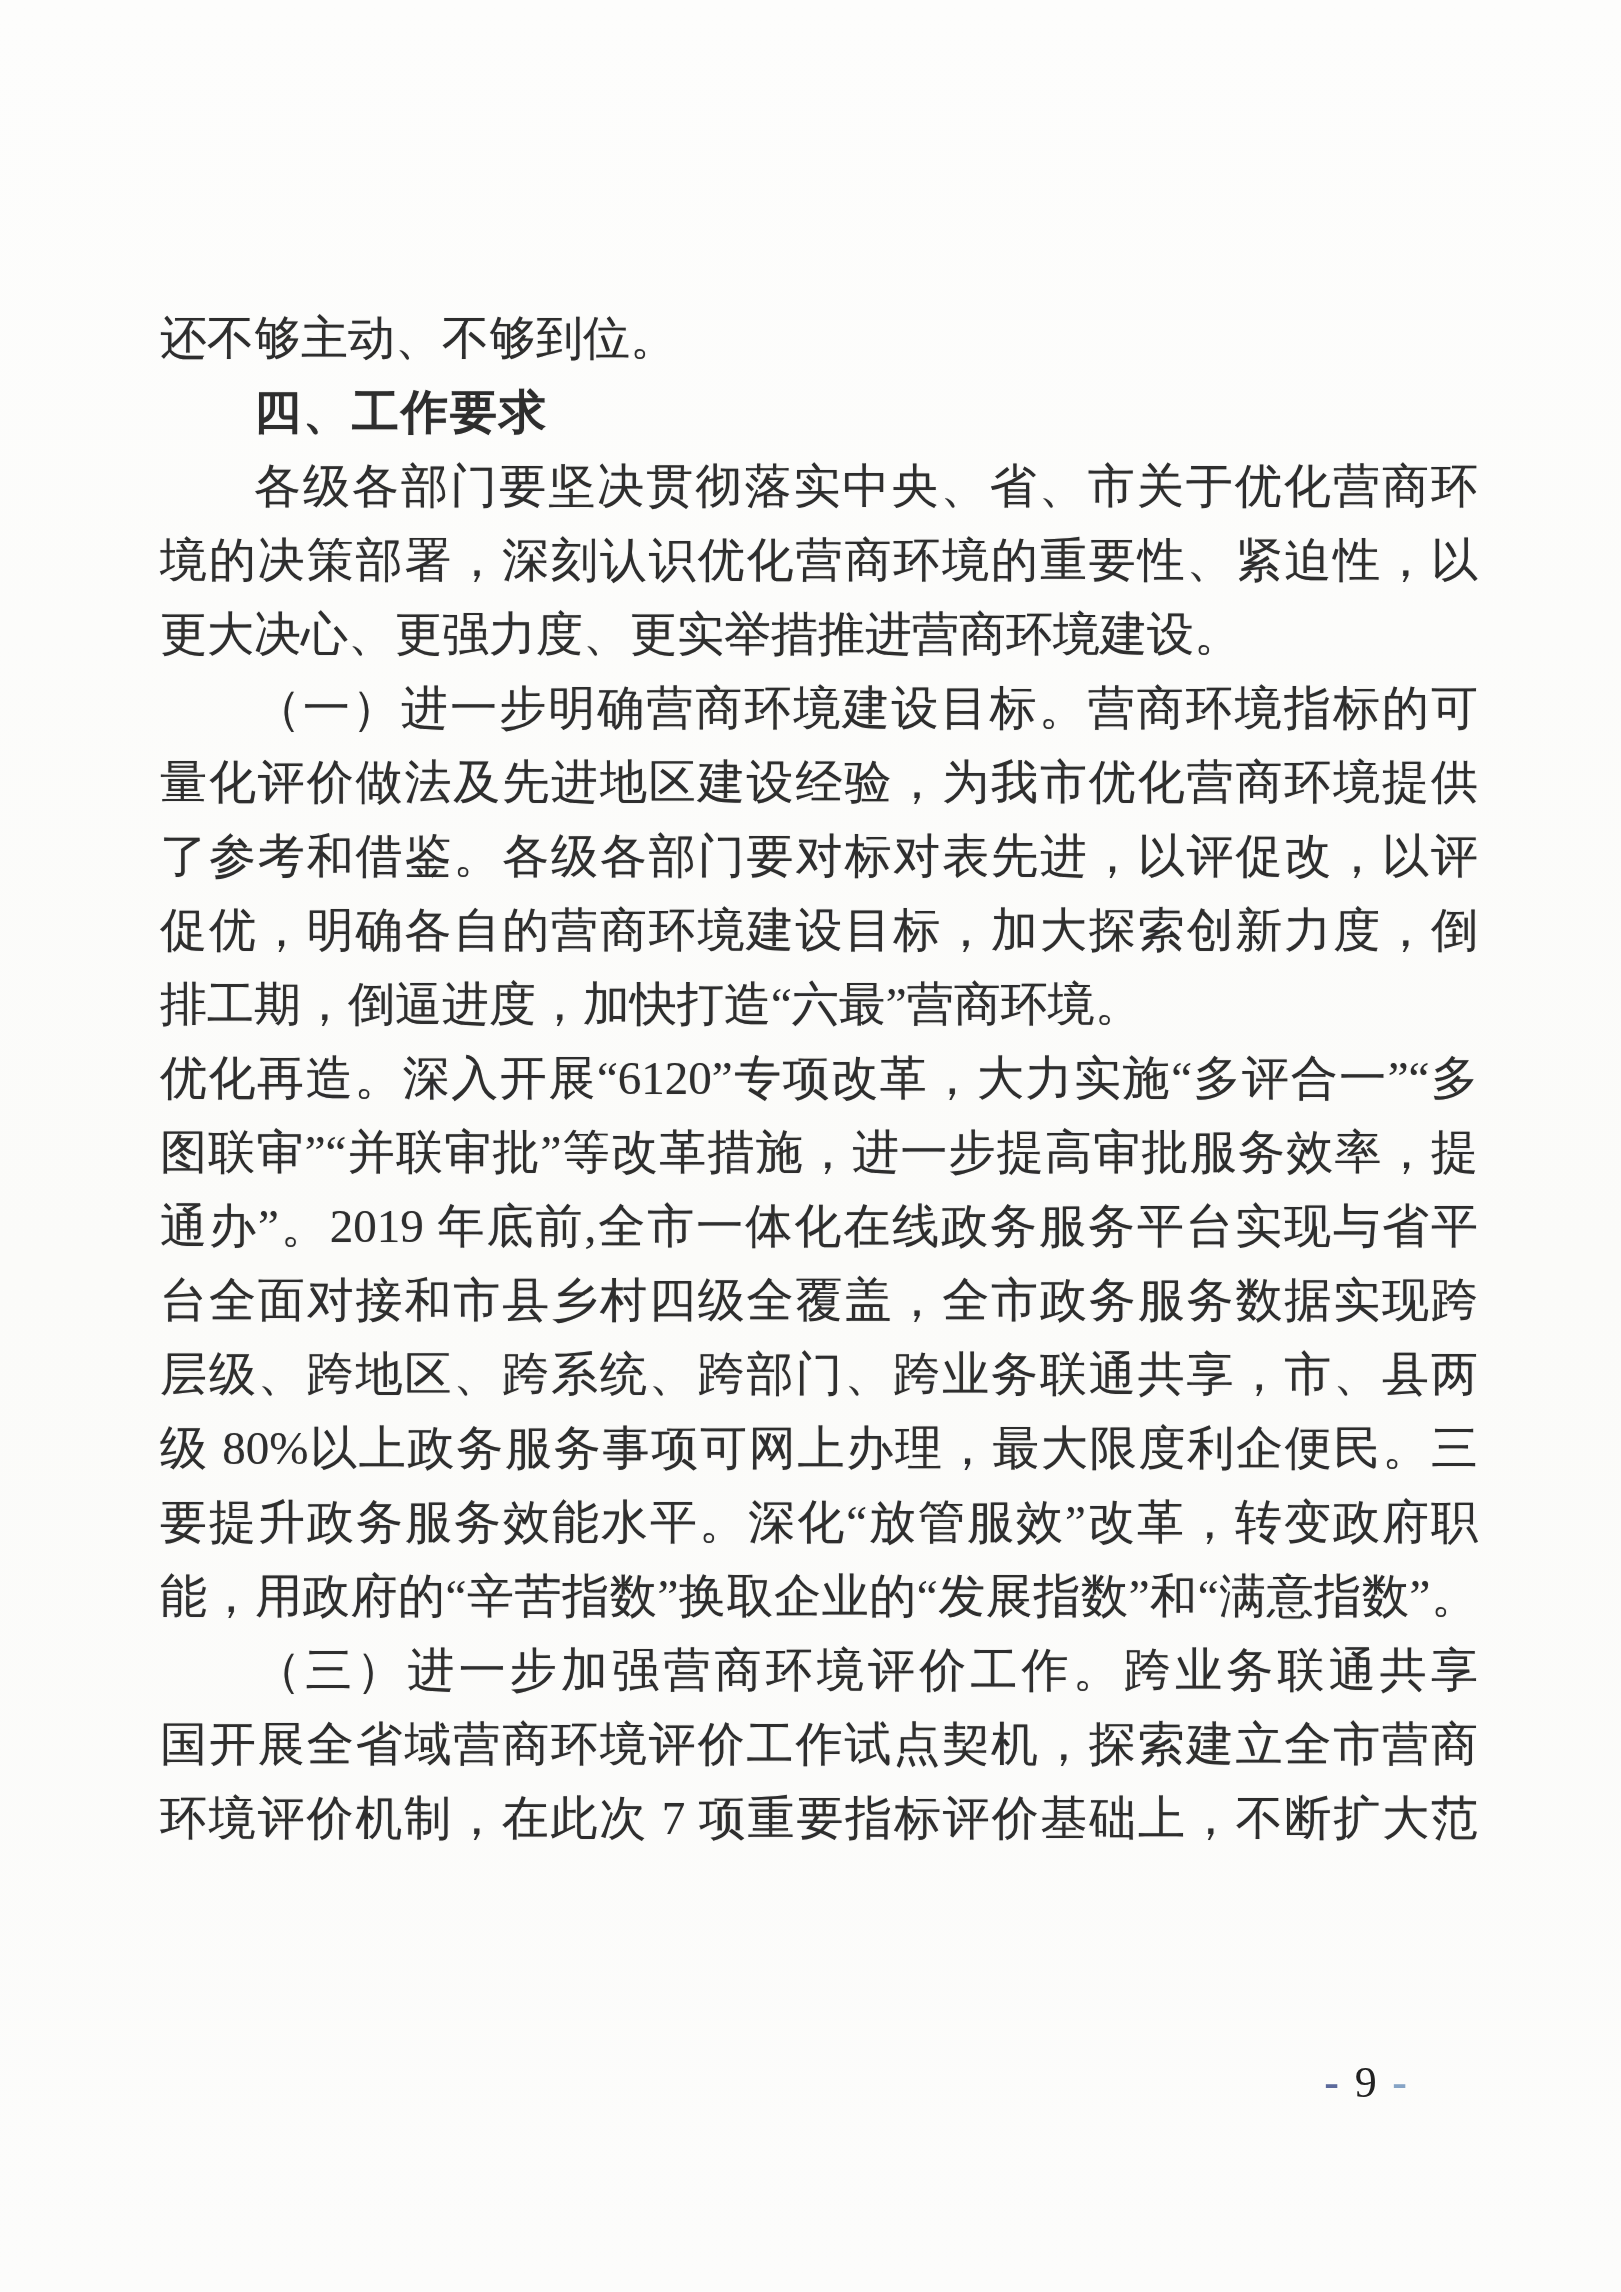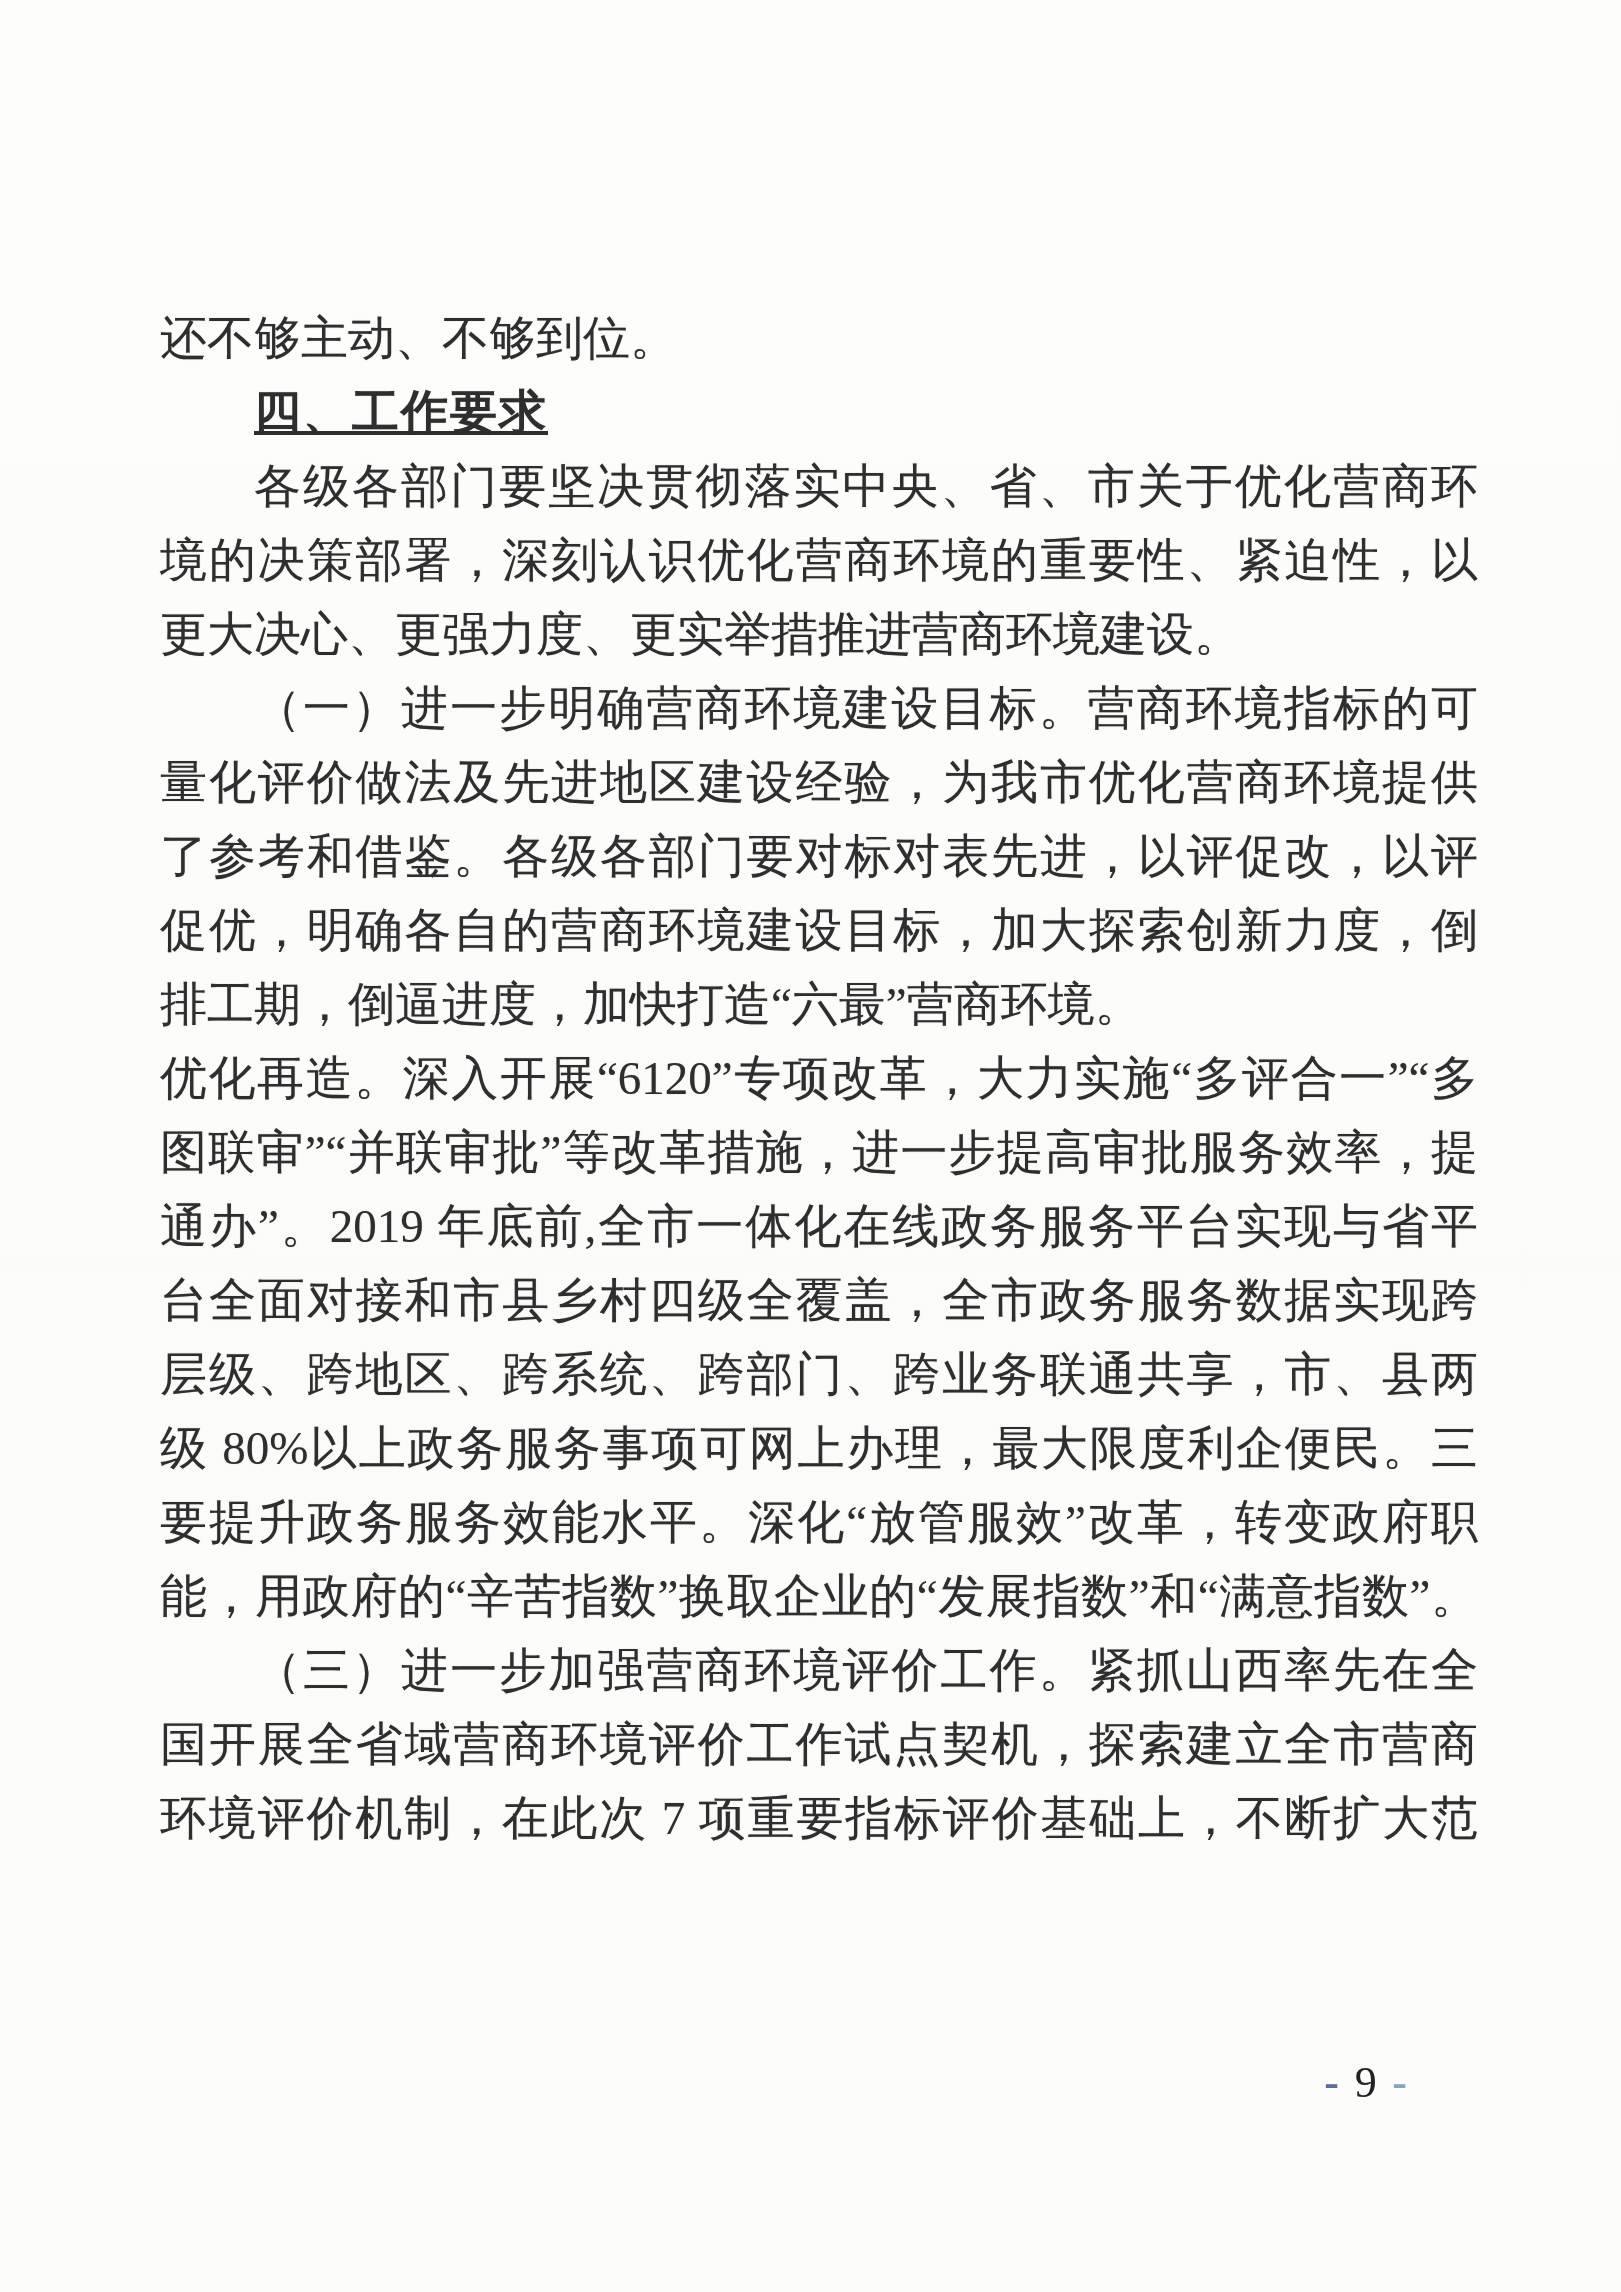--- a/index.html
+++ b/index.html
@@ -31,21 +31,21 @@
     text-shadow: 0 0 1px rgba(45,45,45,0.38);
   }
   .fill {
     white-space: normal;
     text-align: justify;
     text-align-last: justify;
     text-justify: inter-character;
   }
   .indent { text-indent: 94px; }
   .b { font-weight: 400; }
-  .heading { font-weight: 700; letter-spacing: 2px; text-decoration: underline; }
+  .heading { font-weight: 700; letter-spacing: 2px; }
   .pagenum {
     position: absolute;
     top: 2051px;
     right: 214px;
     height: 63px;
     line-height: 63px;
     font-size: 44px;
     font-family: "Liberation Serif", "DejaVu Serif", serif;
     color: #2b2b2b;
   }
@@ -75,21 +75,21 @@
 
     <div class="line fill"><span class="b">优化再造。</span><span>深入开展“6120”专项改革，大力实施“多评合一”“多</span></div>
     <div class="line fill"><span>图联审”“并联审批”等改革措施，进一步提高审批服务效率，提</span></div>
     <div class="line fill"><span class="b">通办”。</span><span>2019 年底前,全市一体化在线政务服务平台实现与省平</span></div>
     <div class="line fill"><span>台全面对接和市县乡村四级全覆盖，全市政务服务数据实现跨</span></div>
     <div class="line fill"><span>层级、跨地区、跨系统、跨部门、跨业务联通共享，市、县两</span></div>
     <div class="line fill"><span>级 80%以上政务服务事项可网上办理，最大限度利企便民。</span><span class="b">三</span></div>
     <div class="line fill"><span class="b">要提升政务服务效能水平。</span><span>深化“放管服效”改革，转变政府职</span></div>
     <div class="line fill"><span>能，用政府的“辛苦指数”换取企业的“发展指数”和“满意指数”。</span></div>
 
-    <div class="line indent fill"><span class="b">（三）进一步加强营商环境评价工作。</span><span>紧抓山西率先在全</span></div>
+    <div class="line indent fill"><span class="b">（三）进一步加强营商环境评价工作。</span><span>跨业务联通共享</span></div>
     <div class="line fill"><span>国开展全省域营商环境评价工作试点契机，探索建立全市营商</span></div>
     <div class="line fill"><span>环境评价机制，在此次 7 项重要指标评价基础上，不断扩大范</span></div>
 
   </div>
 
   <div class="pagenum">
     <span class="dash-l">-</span><span class="num">9</span><span class="dash-r">-</span>
   </div>
 </div>
 

